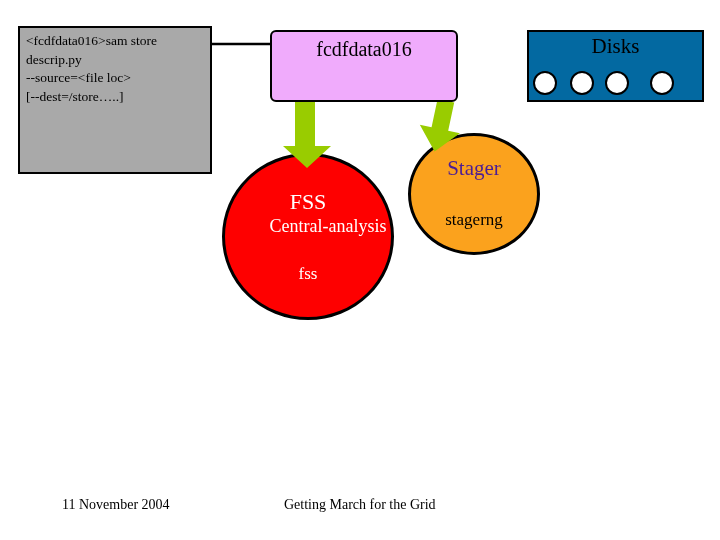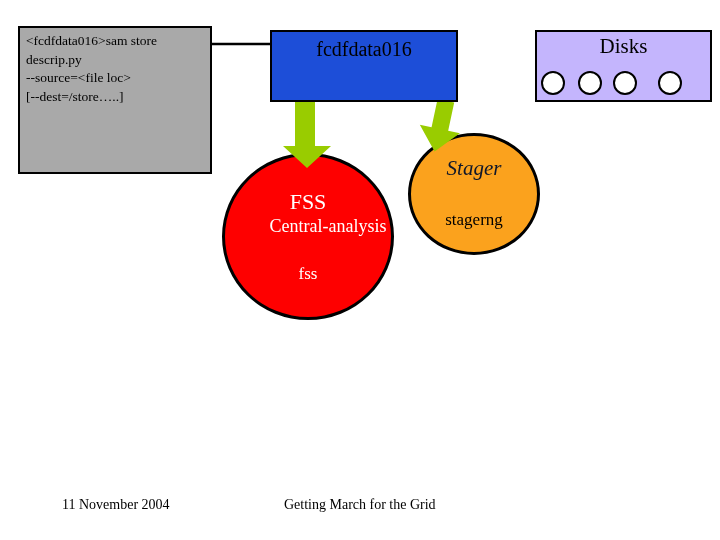--- a/index.html
+++ b/index.html
@@ -61,41 +61,41 @@
     <div class="command-line">--source=&lt;file loc&gt;</div>
     <div class="command-line">[--dest=/store…..]</div>
   </div>
 
   <svg class="overlay" viewBox="0 0 720 540" xmlns="http://www.w3.org/2000/svg">
     <line x1="212" y1="44" x2="271" y2="44" stroke="#000000" stroke-width="2.5"></line>
     <polygon points="295,101 315,101 315,146 331,146 307,168 283,146 295,146" fill="#99CC00"></polygon>
     <polygon transform="rotate(12 440 126)" points="432,100 449,100 449,129 461,129 440,152 420,129 432,129" fill="#99CC00"></polygon>
   </svg>
 
-  <div class="server-box" style="background-color: #1d4ed8;">
+  <div class="server-box" style="background-color: #f0abfc; border-radius: 6px;">
     <span>fcdfdata016</span>
   </div>
 
-  <div class="disks-box" style="background-color: #c4b5fd; margin-left: 8px;">
+  <div class="disks-box" style="background-color: #0369a1;">
     <span>Disks</span>
     <span class="disk-icons">
         <span class="disk" style="left: 4px; background-color: rgb(255, 255, 255);"></span>
         <span class="disk" style="left: 41px; background-color: rgb(255, 255, 255);"></span>
         <span class="disk" style="left: 76px; background-color: rgb(255, 255, 255);"></span>
         <span class="disk" style="left: 121px; background-color: rgb(255, 255, 255);"></span>
       </span>
   </div>
 
   <div class="circle fss-circle" style="background-color: rgb(254, 0, 0);">
     <div class="circle-text fss-name" style="color: rgb(255, 255, 255);">FSS</div>
     <div class="circle-text fss-line2" style="color: rgb(255, 255, 255);">Central-analysis</div>
     <div class="circle-text fss-line3" style="color: rgb(255, 255, 255);">fss</div>
   </div>
 
   <div class="circle stager-circle" style="background-color: rgb(251, 162, 29);">
-    <div class="circle-text stager-name" style="color: #0f172a; font-style: italic;">Stager</div>
+    <div class="circle-text stager-name" style="color: #4c1d95;">Stager</div>
     <div class="circle-text stager-caption" style="color: #000000;">stagerng</div>
   </div>
 
   <div class="footer-date">11 November 2004</div>
   <div class="footer-title">Getting March for the Grid</div>
 
 </div>
 
 </body></html>

